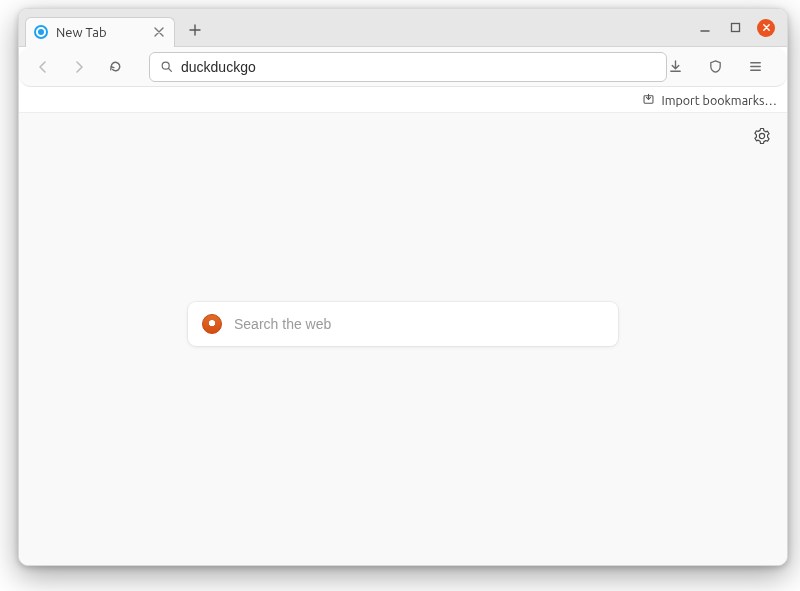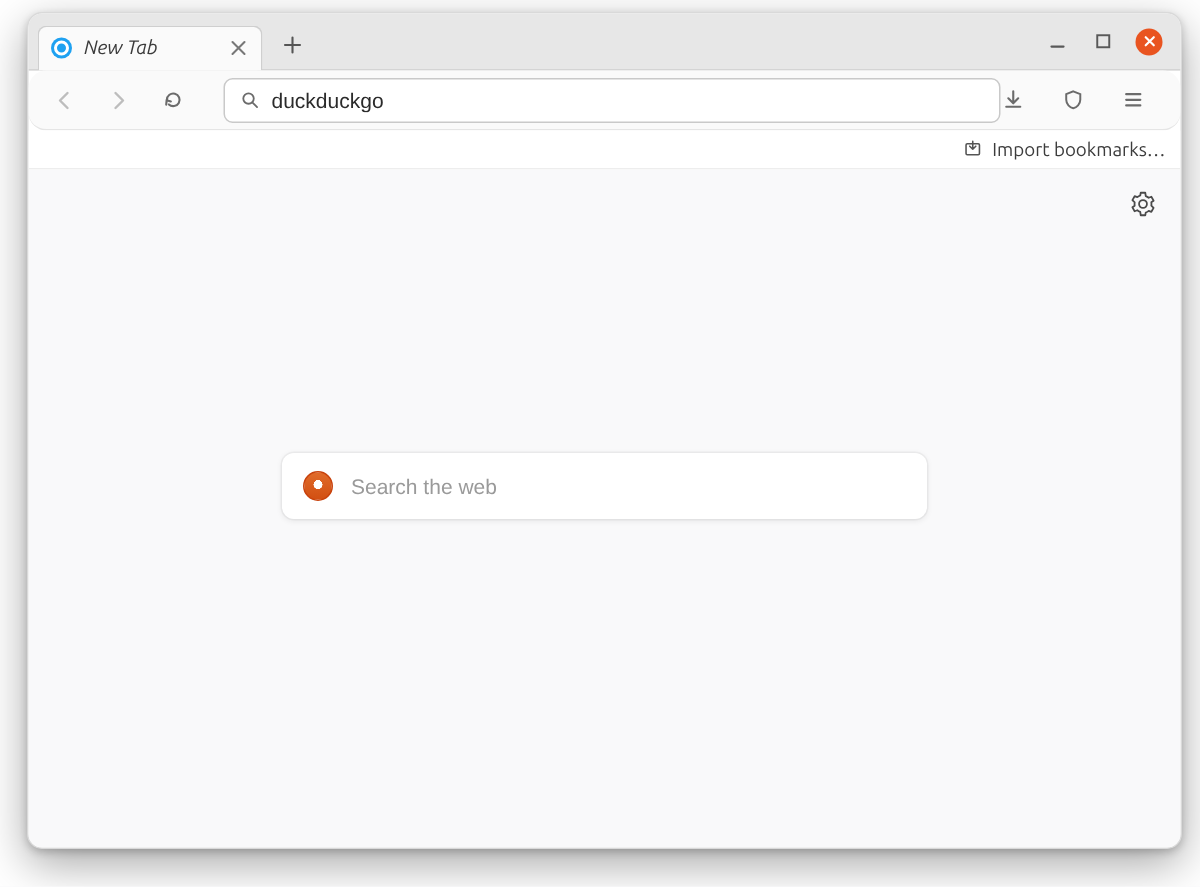--- a/index.html
+++ b/index.html
@@ -42,21 +42,20 @@
     border: 1px solid #cfcfcf;
     border-bottom: none;
     border-radius: 6px 6px 0 0;
     height: 30px;
     padding: 0 8px 0 8px;
     gap: 8px;
     margin-top: 8px;
     min-width: 150px;
     max-width: 160px;
     position: relative;
-    font-style: italic;
   }
   .tab .favicon {
     width: 14px; height: 14px;
     border-radius: 50%;
     background: #1ea1f1;
     display:flex;align-items:center;justify-content:center;
   }
   .tab .favicon::after{
     content:"";width:6px;height:6px;border:2px solid #fff;border-radius:50%;
   }

